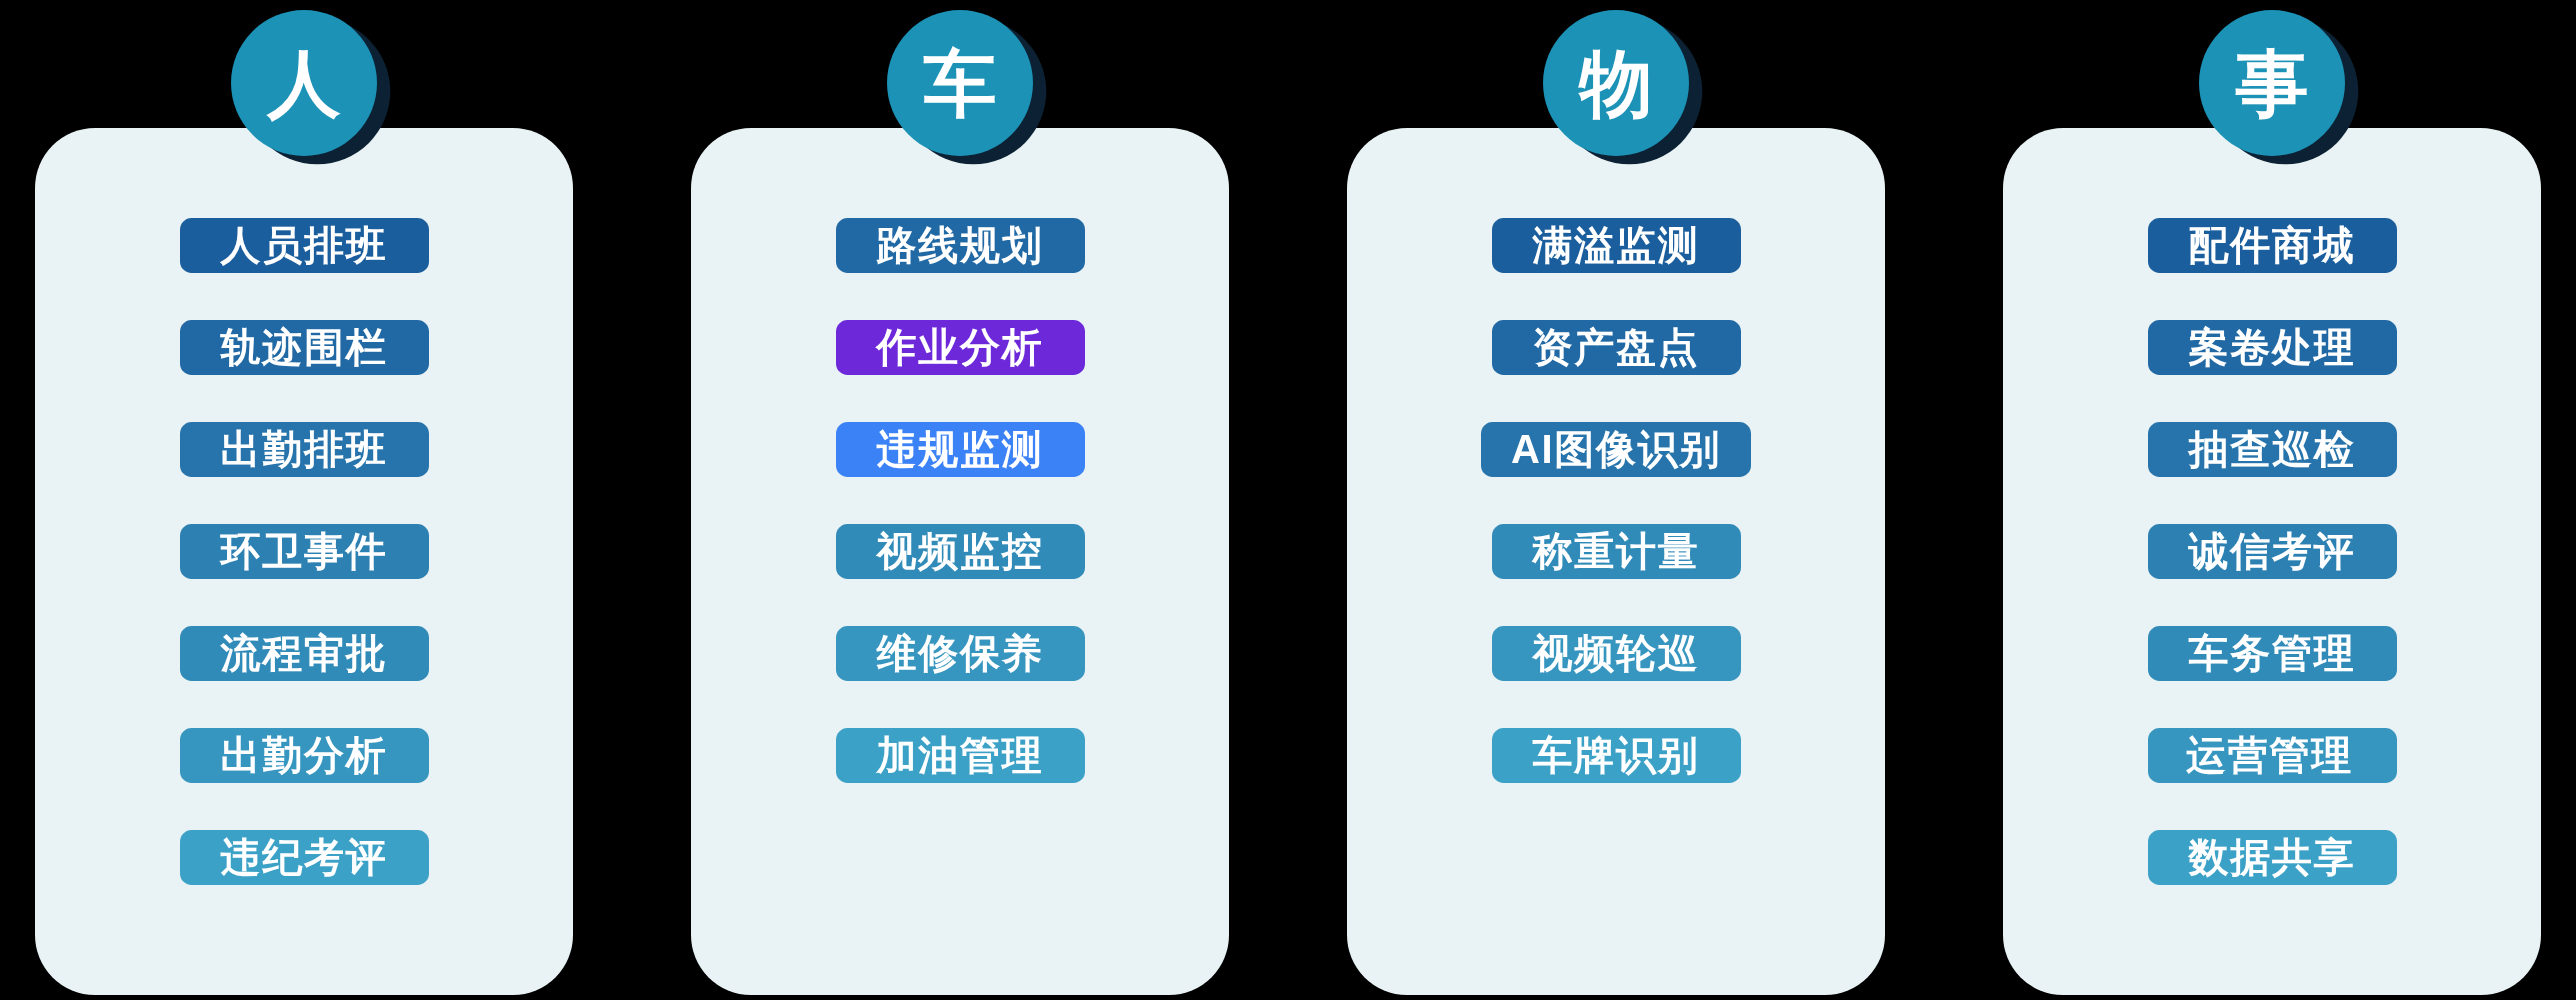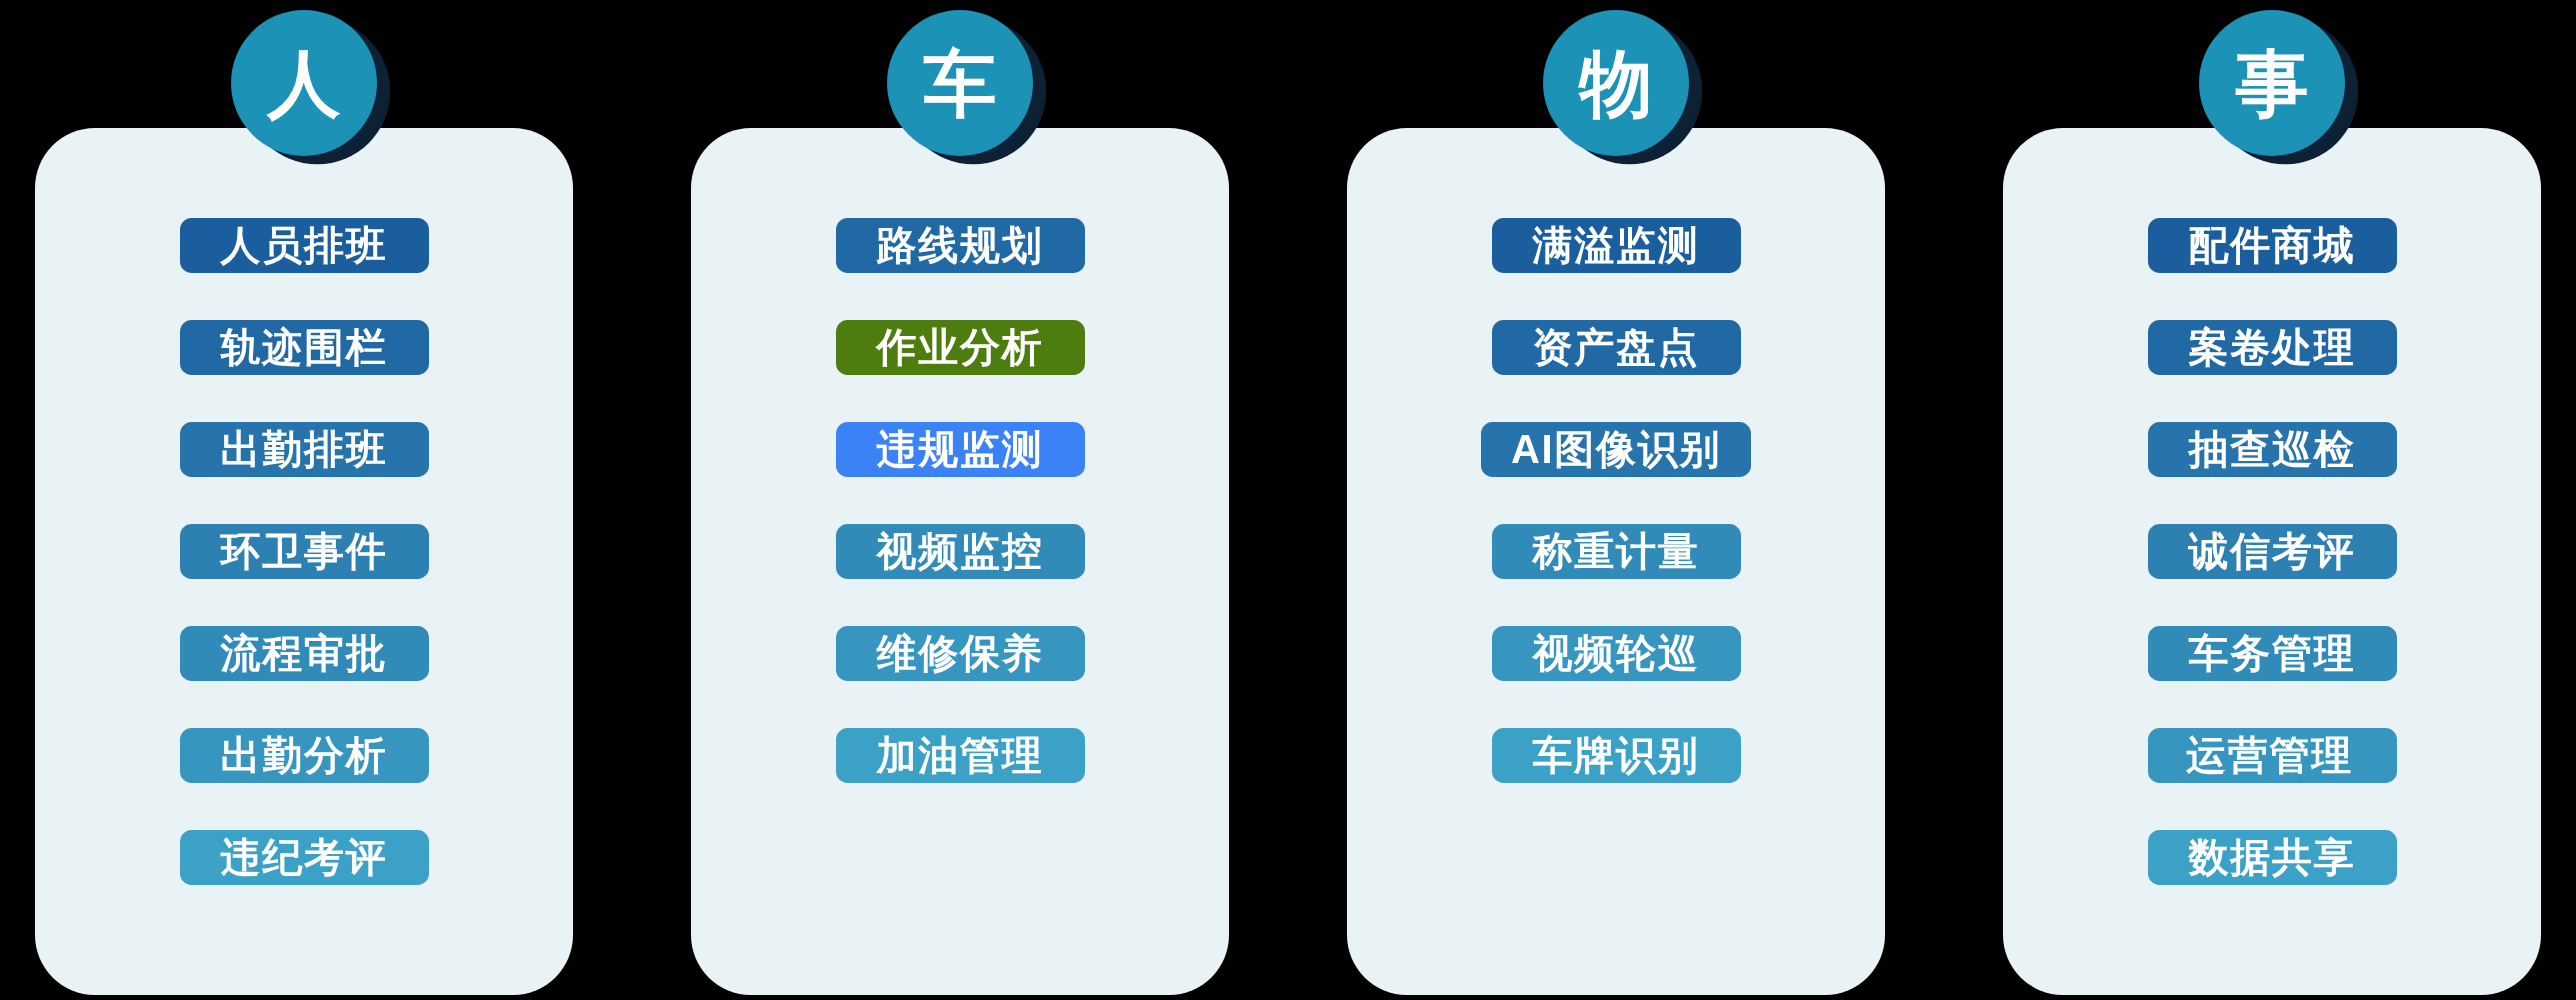--- a/index.html
+++ b/index.html
@@ -100,21 +100,21 @@
     </div>
   </div>
 
   <div class="column">
     <div class="badge-wrap">
       <div class="badge-shadow" style="background: rgb(12, 33, 51);"></div>
       <div class="badge-circle" style="background: rgb(27, 146, 182);">车</div>
     </div>
     <div class="card" style="background: rgb(233, 242, 244);">
       <div class="pill" style="background: rgb(33, 105, 164); color: rgb(255, 255, 255);">路线规划</div>
-      <div class="pill" style="background: #4d7c0f; color: rgb(255, 255, 255);">作业分析</div>
+      <div class="pill" style="background: #6d28d9; color: rgb(255, 255, 255);">作业分析</div>
       <div class="pill" style="background: #3b82f6; color: rgb(255, 255, 255);">违规监测</div>
       <div class="pill" style="background: rgb(49, 139, 185); color: rgb(255, 255, 255);">视频监控</div>
       <div class="pill" style="background: rgb(55, 150, 192); color: rgb(255, 255, 255);">维修保养</div>
       <div class="pill" style="background: rgb(60, 161, 199); color: rgb(255, 255, 255);">加油管理</div>
     </div>
   </div>
 
   <div class="column">
     <div class="badge-wrap">
       <div class="badge-shadow" style="background: rgb(12, 33, 51);"></div>

